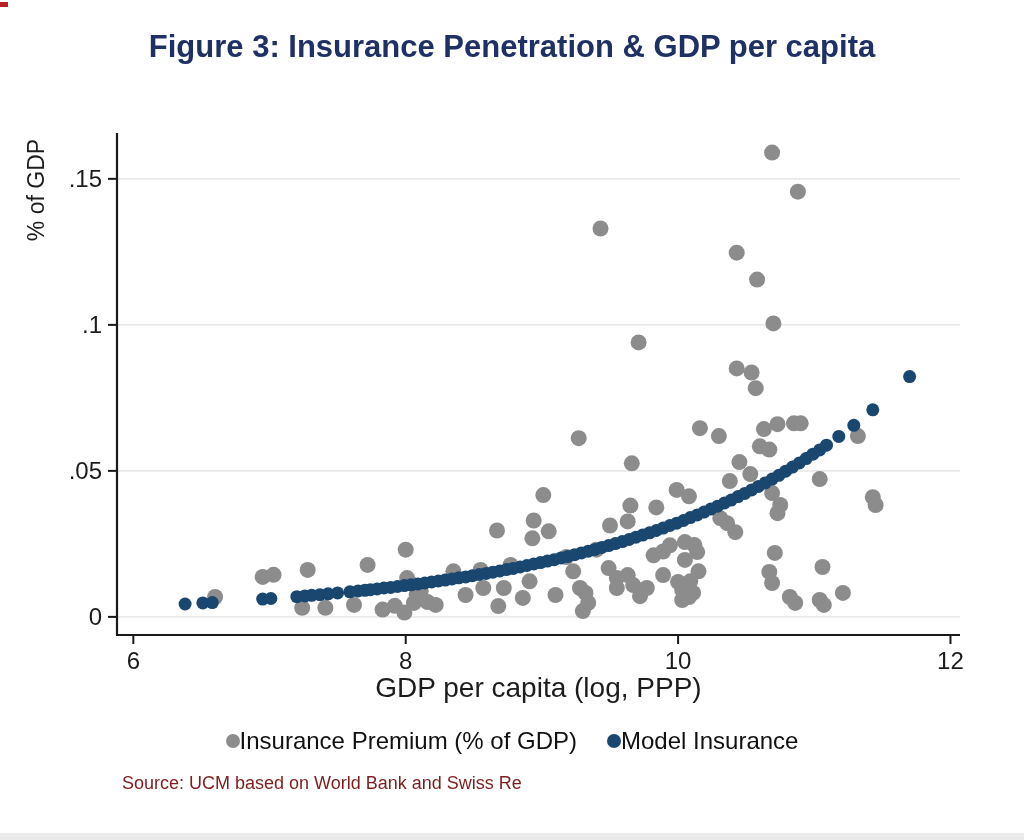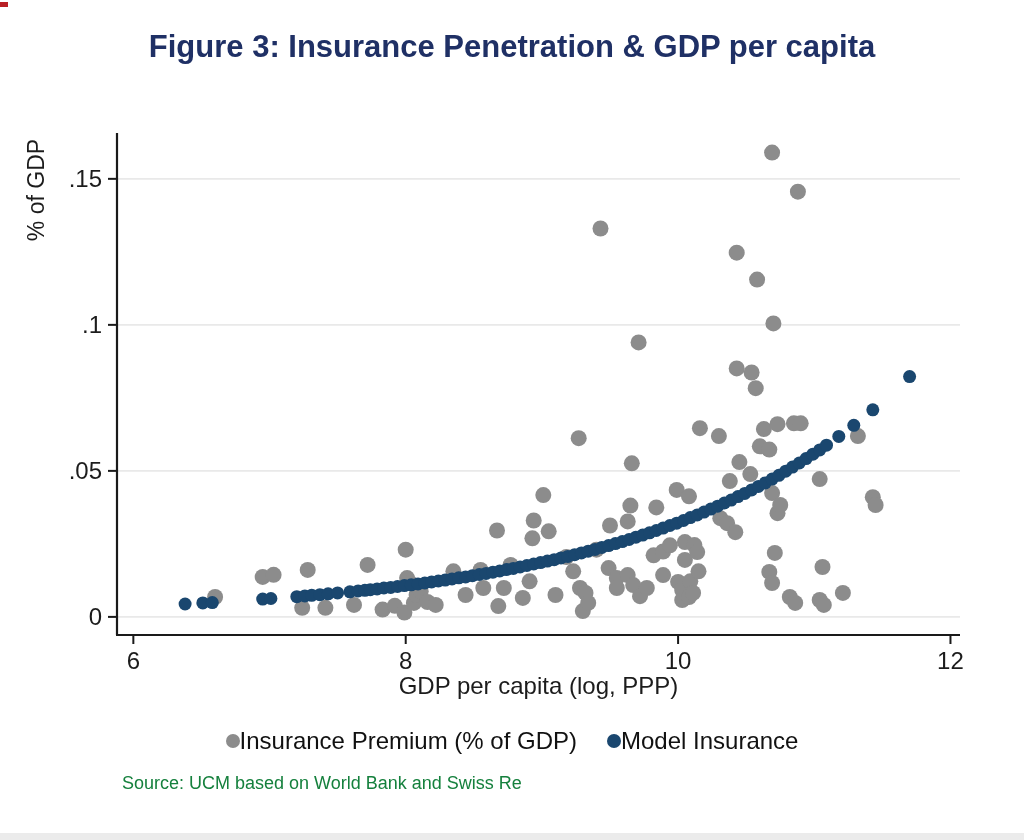--- a/index.html
+++ b/index.html
@@ -4,27 +4,27 @@
 <style>
   html,body{margin:0;padding:0;background:#fff;}
   .figure{position:relative;width:1024px;height:840px;background:#ffffff;overflow:hidden;
           font-family:"Liberation Sans", sans-serif;}
   .corner-mark{position:absolute;left:0;top:2px;width:8px;height:5px;background:#b92025;}
   .title{position:absolute;top:20px;left:0;width:100%;text-align:center;
          color:#1f3065;font-weight:bold;font-size:31px;line-height:53px;letter-spacing:0px;}
   .ylabel{position:absolute;left:36px;top:190px;transform:translate(-50%,-50%) rotate(-90deg);
           font-size:23px;color:#1c1c1c;white-space:nowrap;}
   .xlabel{position:absolute;left:117px;width:843px;top:672px;text-align:center;
-          font-size:24px;color:#1c1c1c;}
+          font-size:28px;color:#1c1c1c;}
   svg#plot{position:absolute;left:0;top:0;}
   .legend{position:absolute;top:727px;left:0;width:100%;display:flex;justify-content:center;
           align-items:center;font-size:24px;color:#111;}
   .legend .dot{display:inline-block;width:14px;height:14px;border-radius:50%;background:#8c8c8c;}
   .legend .spacer{display:inline-block;width:30px;}
-  .source{position:absolute;left:122px;top:773px;font-size:18px;color:#15803d;}
+  .source{position:absolute;left:122px;top:773px;font-size:18px;color:#7f1d1d;}
   .bottom-strip{position:absolute;left:0;bottom:0;width:100%;height:7px;background:#ebebeb;}
 </style>
 </head>
 <body>
 
 <div class="figure">
 
   <div class="corner-mark"></div>
 
   <div class="title">

